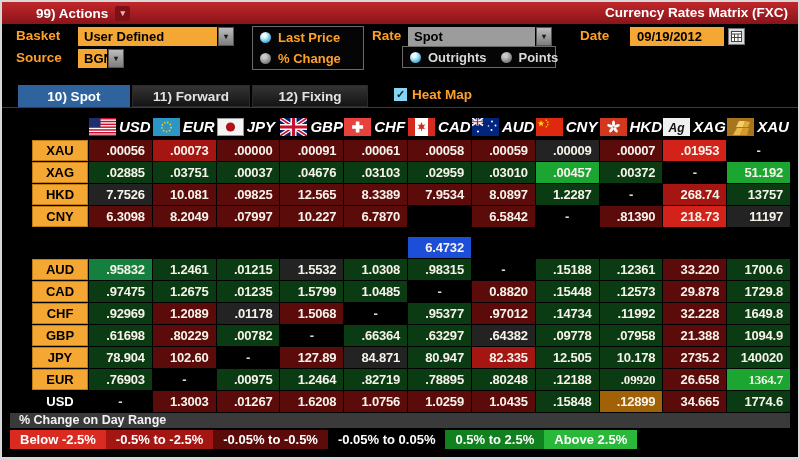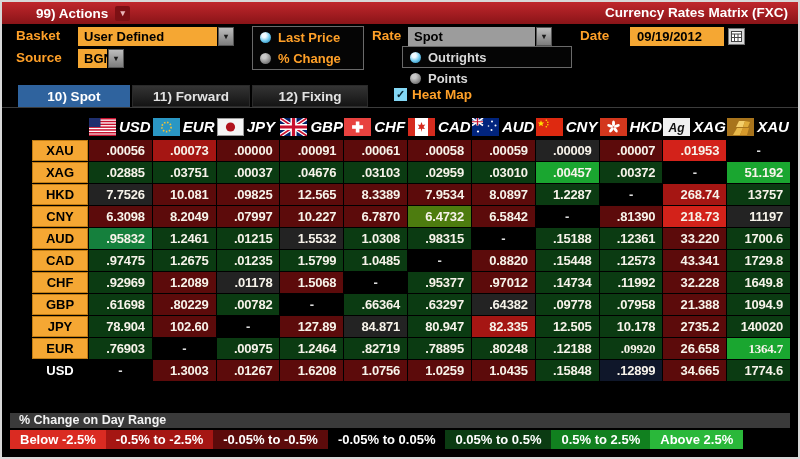--- a/index.html
+++ b/index.html
@@ -104,21 +104,21 @@
       <span class="radio"></span>
       <span class="rlabel">% Change</span>
     </div>
   </div>
 
   <div class="flabel" style="left:370px; top:26px;">Rate</div>
   <div class="dd gray" style="left:406px; top:25px; width:144px;">
     <span class="field">Spot</span>
     <span class="arrow">▾</span>
   </div>
-  <div class="radio-box light inline" style="left:400px; top:44px; width:170px; height:22px;flex-direction:column;">
+  <div class="radio-box light inline" style="left:400px; top:44px; width:154px; height:22px;">
     <div class="radio-row">
       <span class="radio sel"></span>
       <span class="rlabel">Outrights</span>
     </div>
     <div class="radio-row">
       <span class="radio"></span>
       <span class="rlabel">Points</span>
     </div>
   </div>
 
@@ -321,21 +321,21 @@
         <div class="cell" style="background: rgb(11, 59, 18);">1.2287</div>
         <div class="cell dash" style="background: rgb(0, 0, 0);">-</div>
         <div class="cell" style="background: rgb(165, 22, 19);">268.74</div>
         <div class="cell" style="background: rgb(11, 59, 18);">13757</div>
         <div class="row-label">CNY</div>
         <div class="cell" style="background: rgb(92, 11, 11);">6.3098</div>
         <div class="cell" style="background: rgb(92, 11, 11);">8.2049</div>
         <div class="cell" style="background: rgb(92, 11, 11);">.07997</div>
         <div class="cell" style="background: rgb(92, 11, 11);">10.227</div>
         <div class="cell" style="background: rgb(92, 11, 11);">6.7870</div>
-        <div class="cell" style="background: #4d7c0f;">6.4732</div>
+        <div class="cell" style="background: #1d4ed8; margin-top: 31px;">6.4732</div>
         <div class="cell" style="background: rgb(92, 11, 11);">6.5842</div>
         <div class="cell dash" style="background: rgb(0, 0, 0);">-</div>
         <div class="cell" style="background: rgb(92, 11, 11);">.81390</div>
         <div class="cell" style="background: rgb(211, 34, 26);">218.73</div>
         <div class="cell" style="background: rgb(35, 35, 35);">11197</div>
         <div class="row-label">AUD</div>
         <div class="cell" style="background: #15803d; padding-left: 7px;">.95832</div>
         <div class="cell" style="background: rgb(11, 59, 18);">1.2461</div>
         <div class="cell" style="background: rgb(11, 59, 18);">.01215</div>
         <div class="cell" style="background: rgb(35, 35, 35);">1.5532</div>
@@ -349,21 +349,21 @@
         <div class="row-label">CAD</div>
         <div class="cell" style="background: rgb(11, 59, 18);">.97475</div>
         <div class="cell" style="background: rgb(11, 59, 18);">1.2675</div>
         <div class="cell" style="background: rgb(11, 59, 18);">.01235</div>
         <div class="cell" style="background: rgb(11, 59, 18);">1.5799</div>
         <div class="cell" style="background: rgb(11, 59, 18);">1.0485</div>
         <div class="cell dash" style="background: rgb(0, 0, 0);">-</div>
         <div class="cell" style="background: rgb(92, 11, 11);">0.8820</div>
         <div class="cell" style="background: rgb(11, 59, 18);">.15448</div>
         <div class="cell" style="background: rgb(11, 59, 18);">.12573</div>
-        <div class="cell" style="background: rgb(92, 11, 11);">43.341</div>
+        <div class="cell" style="background: rgb(92, 11, 11);">29.878</div>
         <div class="cell" style="background: rgb(11, 59, 18);">1729.8</div>
         <div class="row-label">CHF</div>
         <div class="cell" style="background: rgb(11, 59, 18);">.92969</div>
         <div class="cell" style="background: rgb(92, 11, 11);">1.2089</div>
         <div class="cell" style="background: rgb(35, 35, 35);">.01178</div>
         <div class="cell" style="background: rgb(92, 11, 11);">1.5068</div>
         <div class="cell dash" style="background: rgb(0, 0, 0);">-</div>
         <div class="cell" style="background: rgb(11, 59, 18);">.95377</div>
         <div class="cell" style="background: rgb(92, 11, 11);">.97012</div>
         <div class="cell" style="background: rgb(11, 59, 18);">.14734</div>
@@ -408,30 +408,29 @@
         <div class="cell" style="background: rgb(26, 166, 48); font-family: Liberation Serif, serif;">1364.7</div>
         <div class="row-label plain">USD</div>
         <div class="cell dash" style="background: rgb(0, 0, 0);">-</div>
         <div class="cell" style="background: rgb(92, 11, 11);">1.3003</div>
         <div class="cell" style="background: rgb(92, 11, 11);">.01267</div>
         <div class="cell" style="background: rgb(92, 11, 11);">1.6208</div>
         <div class="cell" style="background: rgb(92, 11, 11);">1.0756</div>
         <div class="cell" style="background: rgb(92, 11, 11);">1.0259</div>
         <div class="cell" style="background: rgb(92, 11, 11);">1.0435</div>
         <div class="cell" style="background: rgb(11, 59, 18);">.15848</div>
-        <div class="cell" style="background: #0f172a;">.12899</div>
+        <div class="cell" style="background: #a16207;">.12899</div>
         <div class="cell" style="background: rgb(92, 11, 11);">34.665</div>
         <div class="cell" style="background: rgb(11, 59, 18);">1774.6</div>
       </div>
   </div>
 
   <div class="legend-title">% Change on Day Range</div>
   <div class="legend-buckets">
       <div class="bucket" style="background: rgb(218, 43, 34);">Below -2.5%</div>
       <div class="bucket" style="background: rgb(165, 22, 19);">-0.5% to -2.5%</div>
       <div class="bucket" style="background: rgb(92, 11, 11);">-0.05% to -0.5%</div>
       <div class="bucket" style="background: rgb(0, 0, 0);">-0.05% to 0.05%</div>
-      <div class="bucket" style="background: rgb(11, 59, 18);">0.05% to 0.5%</div>
       <div class="bucket" style="background: rgb(17, 128, 31);">0.5% to 2.5%</div>
       <div class="bucket" style="background: rgb(42, 184, 58);">Above 2.5%</div>
     </div>
 
 </div>
 
 </body></html>

